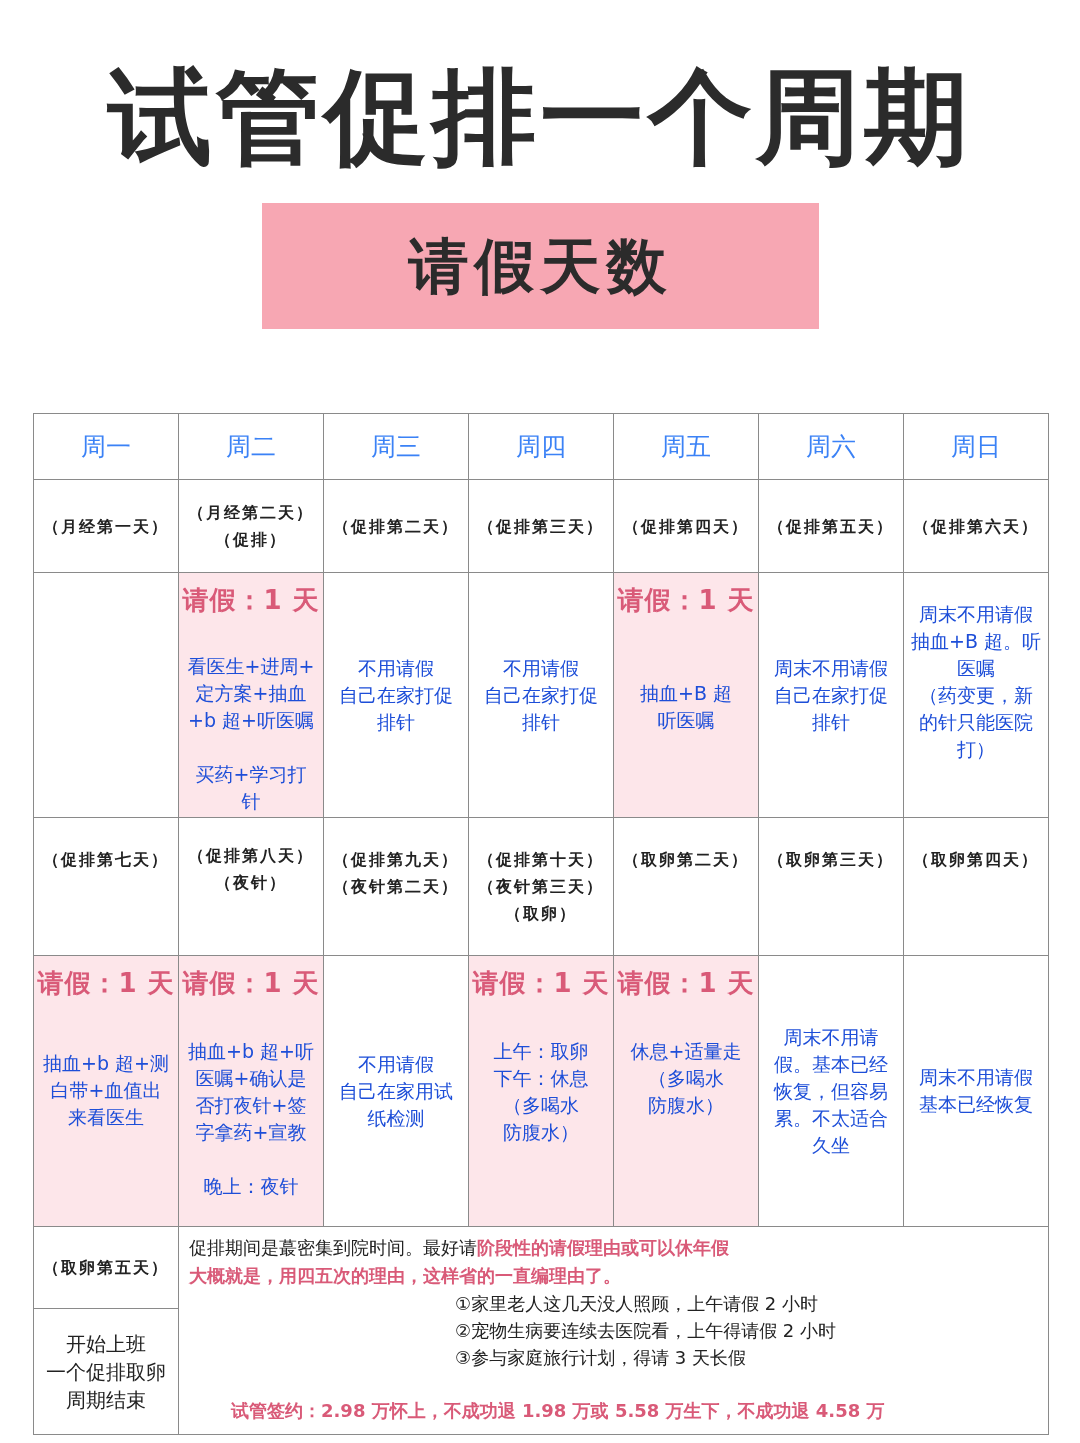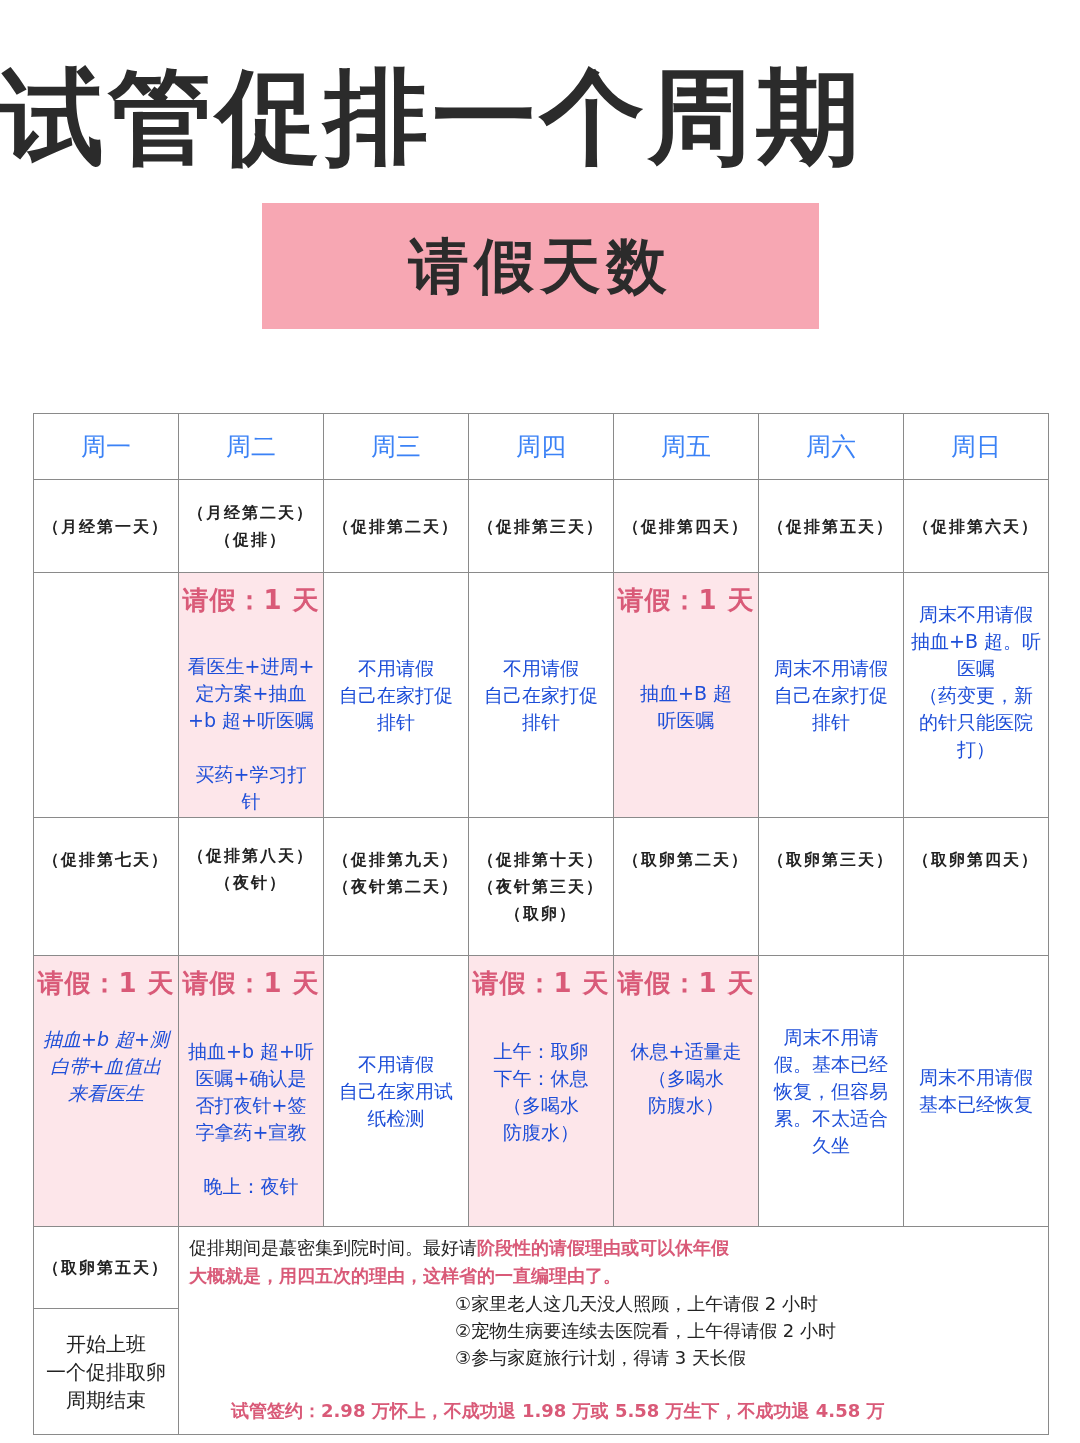--- a/index.html
+++ b/index.html
@@ -1,21 +1,21 @@
 <!DOCTYPE html>
 <html><head>
 <meta charset="utf-8">
 <style>
   html, body { margin:0; padding:0; }
   body {
     width:1080px; height:1443px; background:#ffffff; position:relative; overflow:hidden;
     font-family: "DejaVu Sans", "Liberation Sans", sans-serif; color:#222;
   }
   .title {
-    position:absolute; left:0; top:52px; width:1080px; text-align:left;
+    position:absolute; left:0; top:52px; width:1080px; text-align:center;
     font-size:104px; font-weight:bold; color:#2b2b2b; letter-spacing:4px; line-height:130px;
   }
   .subtitle-box {
     position:absolute; left:262px; top:203px; width:557px; height:126px;
     background:#f7a7b3;
   }
   .subtitle {
     position:absolute; left:262px; top:203px; width:557px; height:126px; text-align:center;
     font-size:60px; font-weight:bold; color:#2b2b2b; line-height:126px; letter-spacing:6px;
   }
@@ -188,21 +188,21 @@
         </td>
     <td style="vertical-align:top; padding-top:28px;">
           <div class="lab">（取卵第四天）</div>
         </td>
   </tr>
 
   <tr class="r-cont2">
     <td class="pink">
       <div class="cellwrap">
         <div class="leave">请假：1 天</div>
-        <div class="topped body-text" style="top:70px;font-style:italic;">
+        <div class="topped body-text" style="top:94px;">
           <div>抽血+b 超+测</div>
           <div>白带+血值出</div>
           <div>来看医生</div>
         </div>
       </div>
     </td>
     <td class="pink">
       <div class="cellwrap">
         <div class="leave">请假：1 天</div>
         <div class="topped body-text" style="top:82px;">

